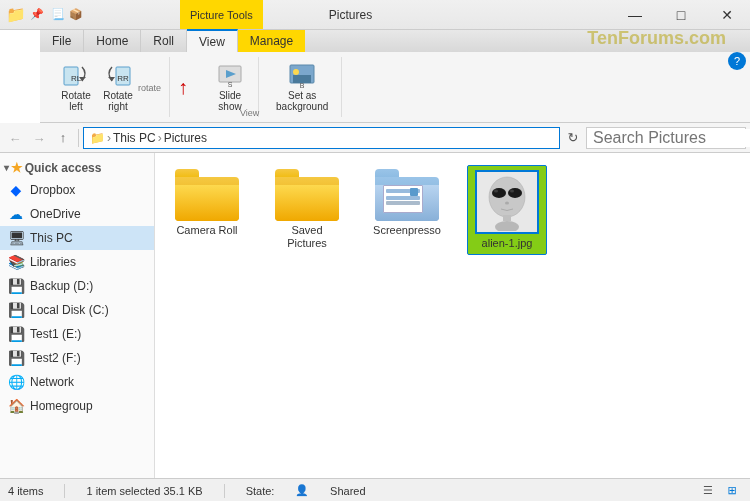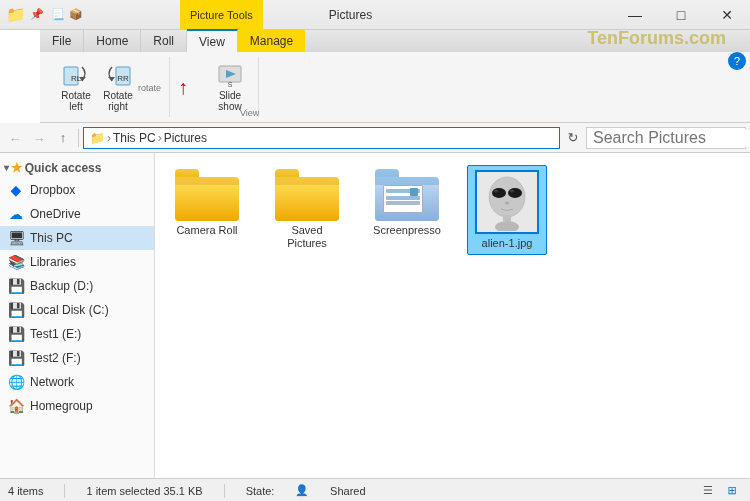--- a/index.html
+++ b/index.html
@@ -266,21 +266,21 @@
     .file-item {
       display: flex;
       flex-direction: column;
       align-items: center;
       width: 80px;
       cursor: pointer;
       padding: 4px;
       border-radius: 2px;
     }
     .file-item.selected {
-      background: #7dd3fc;
+      background: #84cc16;
       border: 1px solid #0078d7;
     }
     .folder-icon {
       width: 64px;
       height: 52px;
       position: relative;
     }
     .folder-back {
       position: absolute;
       bottom: 0;
@@ -455,20 +455,33 @@
         <div class="icon-box">
           <svg width="28" height="26" viewBox="0 0 28 26">
             <rect x="3" y="3" width="22" height="16" rx="1" fill="#ddd" stroke="#aaa" stroke-width="1"></rect>
             <polygon points="10,7 10,15 20,11" fill="#5a9fcc"></polygon>
             <text x="14" y="24" font-size="7" text-anchor="middle" fill="#555">S</text>
           </svg>
         </div>
         <div class="btn-label">Slide<br>show</div>
       </div>
     </div>
+    <div class="ribbon-group">
+      <div class="ribbon-btn">
+        <div class="icon-box">
+          <svg width="28" height="26" viewBox="0 0 28 26">
+            <rect x="2" y="2" width="24" height="18" rx="1" fill="#7ba7cc" stroke="#5a88aa" stroke-width="1"></rect>
+            <rect x="5" y="12" width="18" height="8" fill="#4a7a9b"></rect>
+            <circle cx="8" cy="9" r="3" fill="#fdd84e"></circle>
+            <text x="14" y="25" font-size="7" text-anchor="middle" fill="#555">B</text>
+          </svg>
+        </div>
+        <div class="btn-label">Set as<br>background</div>
+      </div>
+    </div>
     <div style="font-size:9px;color:#777;position:absolute;left:200px;bottom:4px;">View</div>
   </div>
 </div>
 
 <div class="address-bar">
   <div class="nav-btn disabled">←</div>
   <div class="nav-btn disabled">→</div>
   <div class="nav-btn">↑</div>
   <div style="width:1px;height:18px;background:#ccc;margin:0 2px;"></div>
   <div class="address-path">

